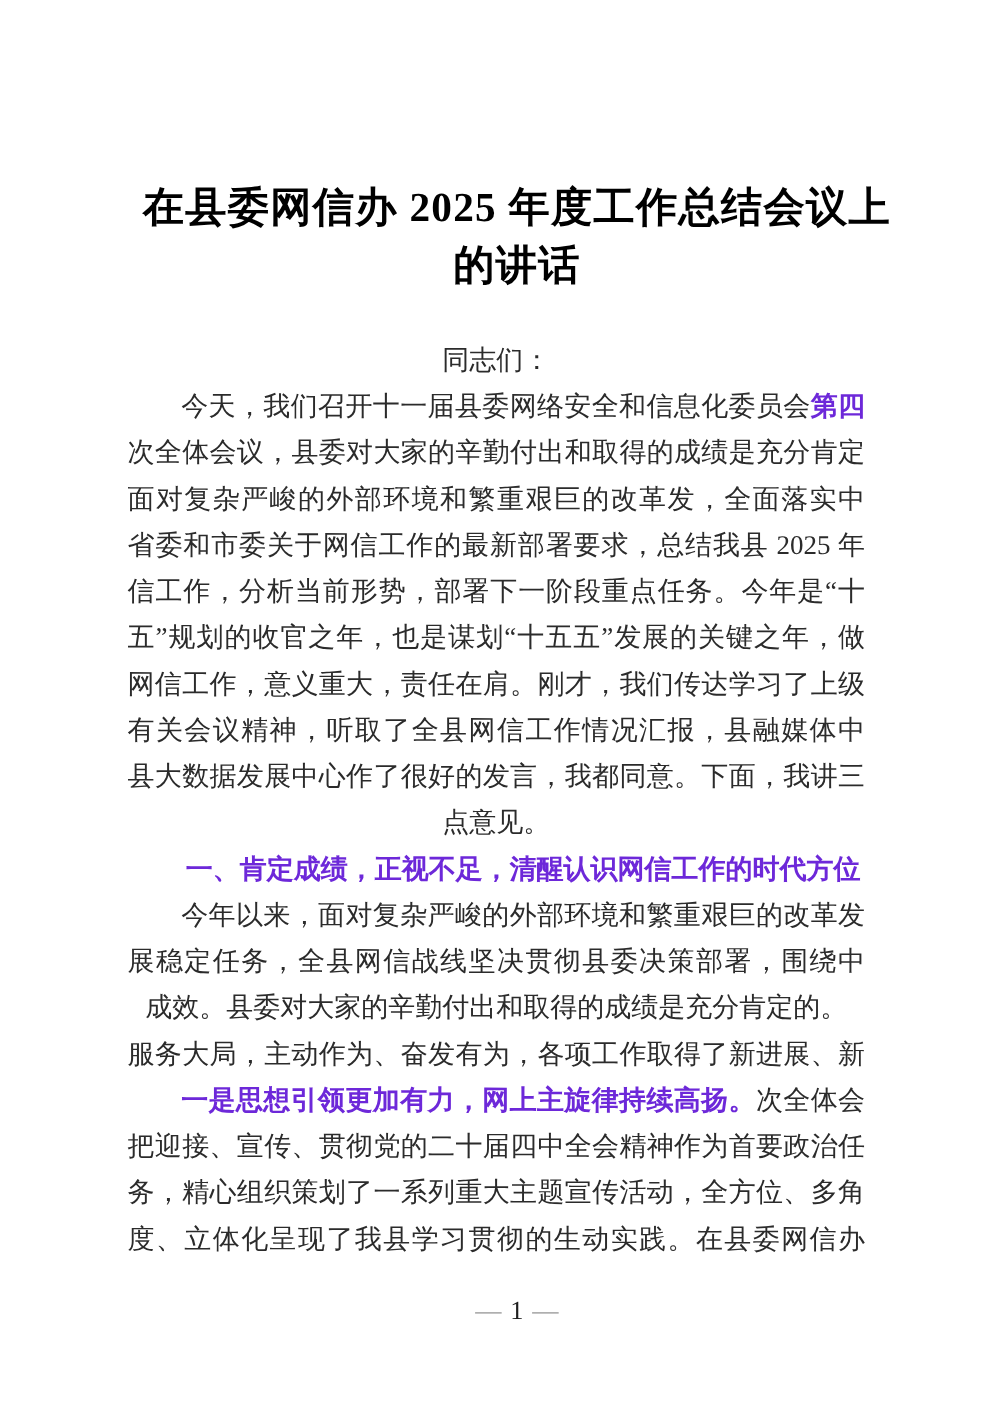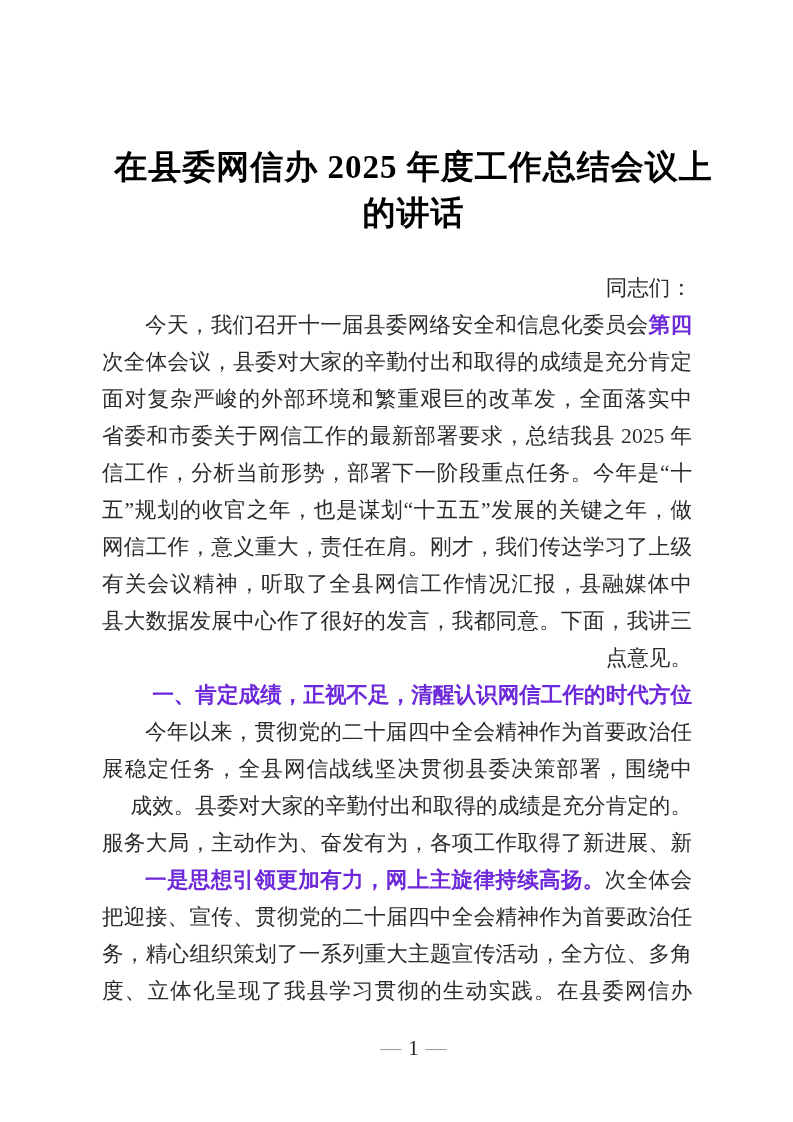--- a/index.html
+++ b/index.html
@@ -33,21 +33,21 @@
     top: 270px;
     left: 102px;
     width: 590px;
     font-size: 21.6px;
     color: #2b2b2b;
   }
   .body-line {
     height: 37px;
     line-height: 37px;
     overflow: hidden;
-    text-align: right;
+    text-align: center;
   }
   .body-line.justify {
     text-align: justify;
     text-align-last: justify;
     text-justify: inter-character;
   }
   .body-line.indent {
     padding-left: 43px;
   }
   .run { font-weight: 400; }
@@ -86,21 +86,21 @@
       <div class="body-line justify"><span class="run">次全体会议，县委对大家的辛勤付出和取得的成绩是充分肯定的</span></div>
       <div class="body-line justify"><span class="run">面对复杂严峻的外部环境和繁重艰巨的改革发，全面落实中央、</span></div>
       <div class="body-line justify"><span class="run">省委和市委关于网信工作的最新部署要求，总结我县 2025 年网</span></div>
       <div class="body-line justify"><span class="run">信工作，分析当前形势，部署下一阶段重点任务。今年是“十四</span></div>
       <div class="body-line justify"><span class="run">五”规划的收官之年，也是谋划“十五五”发展的关键之年，做好</span></div>
       <div class="body-line justify"><span class="run">网信工作，意义重大，责任在肩。刚才，我们传达学习了上级</span></div>
       <div class="body-line justify"><span class="run">有关会议精神，听取了全县网信工作情况汇报，县融媒体中心、</span></div>
       <div class="body-line justify"><span class="run">县大数据发展中心作了很好的发言，我都同意。下面，我讲三</span></div>
       <div class="body-line"><span class="run">点意见。</span></div>
       <div class="body-line indent"><span class="run bold">一、肯定成绩，正视不足，清醒认识网信工作的时代方位</span></div>
-      <div class="body-line indent justify"><span class="run">今年以来，贯彻党的二十届四中全会精神作为首要政治任</span></div>
+      <div class="body-line indent justify"><span class="run">今年以来，面对复杂严峻的外部环境和繁重艰巨的改革发</span></div>
       <div class="body-line justify"><span class="run">展稳定任务，全县网信战线坚决贯彻县委决策部署，围绕中心、</span></div>
       <div class="body-line"><span class="run">成效。县委对大家的辛勤付出和取得的成绩是充分肯定的。</span></div>
       <div class="body-line justify"><span class="run">服务大局，主动作为、奋发有为，各项工作取得了新进展、新</span></div>
       <div class="body-line indent justify"><span class="run bold">一是思想引领更加有力，网上主旋律持续高扬。</span><span class="run">次全体会议</span></div>
       <div class="body-line justify"><span class="run">把迎接、宣传、贯彻党的二十届四中全会精神作为首要政治任</span></div>
       <div class="body-line justify"><span class="run">务，精心组织策划了一系列重大主题宣传活动，全方位、多角</span></div>
       <div class="body-line justify"><span class="run">度、立体化呈现了我县学习贯彻的生动实践。在县委网信办</span></div>
     </div>
 
   <div class="page-footer">

